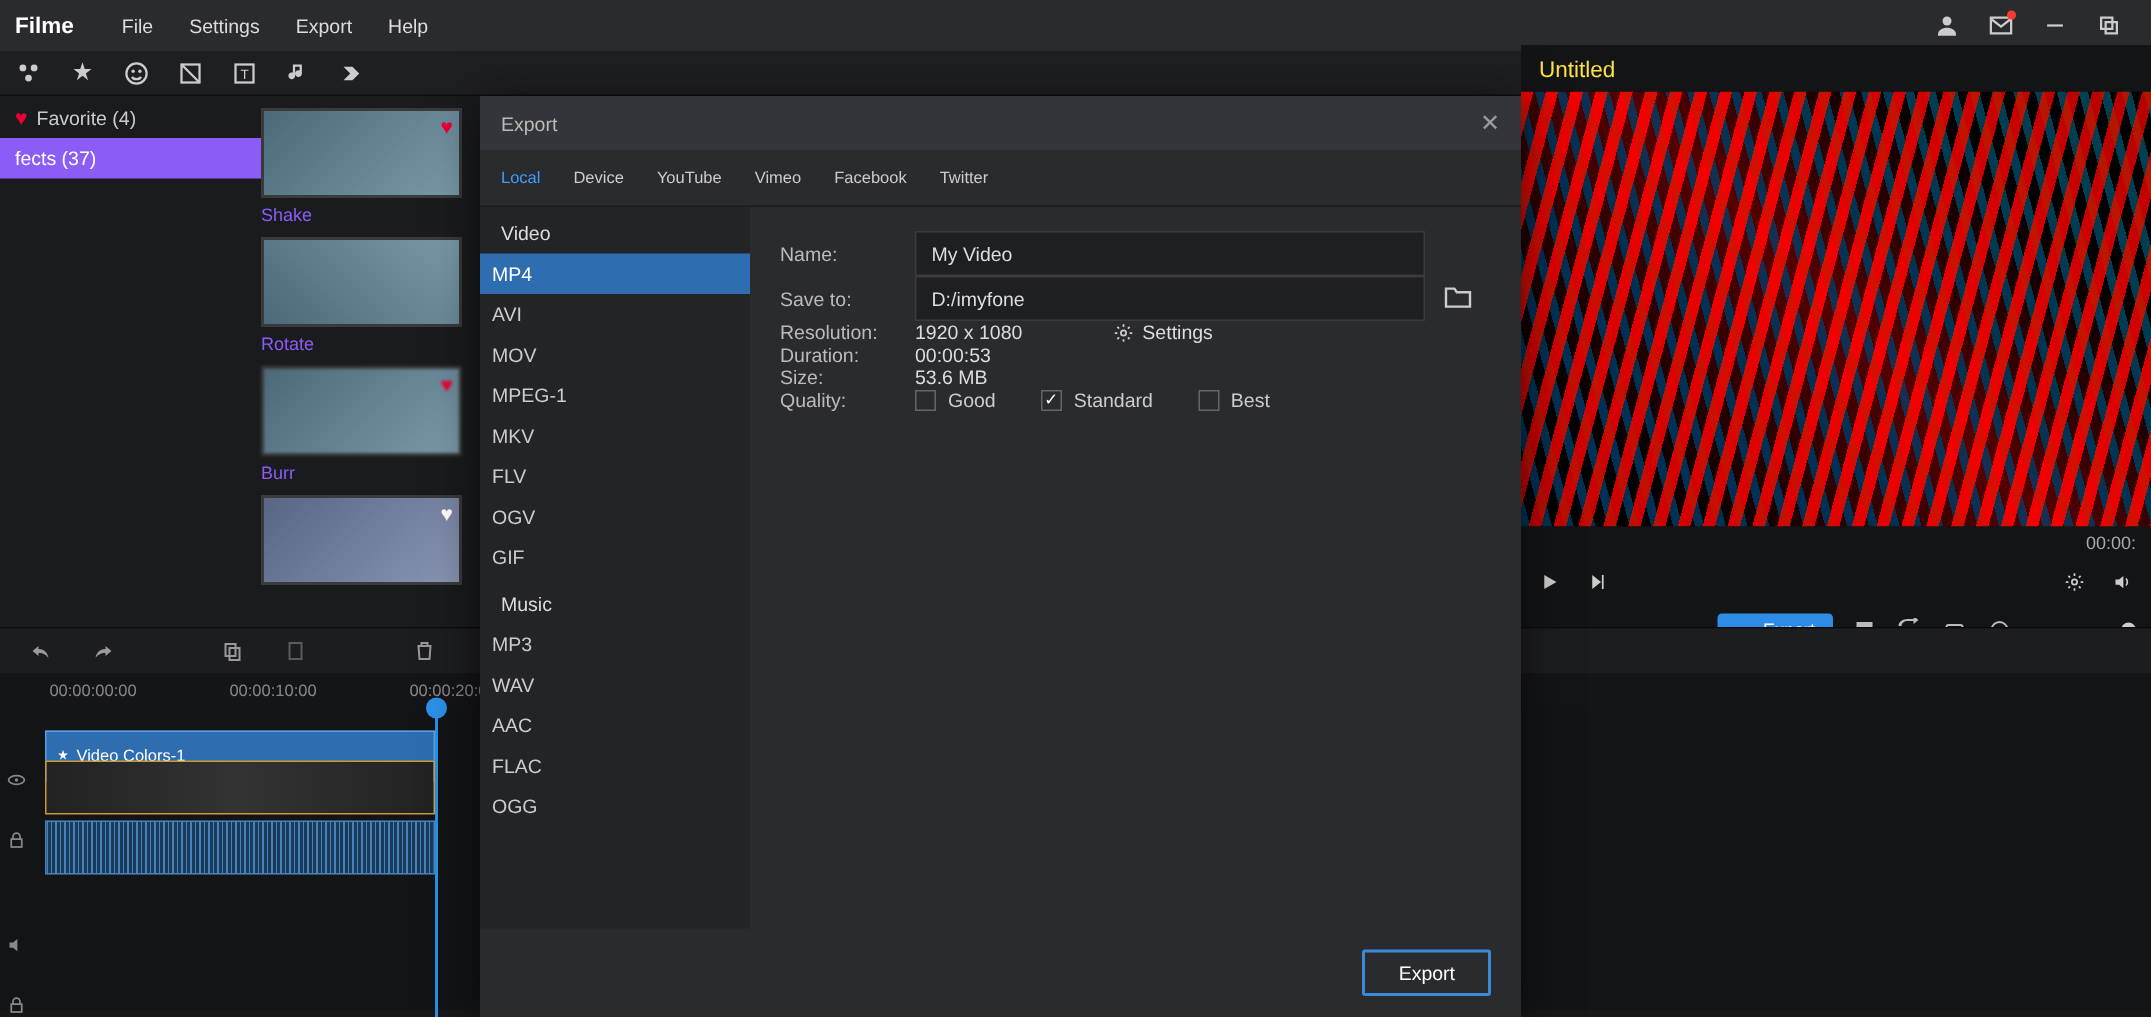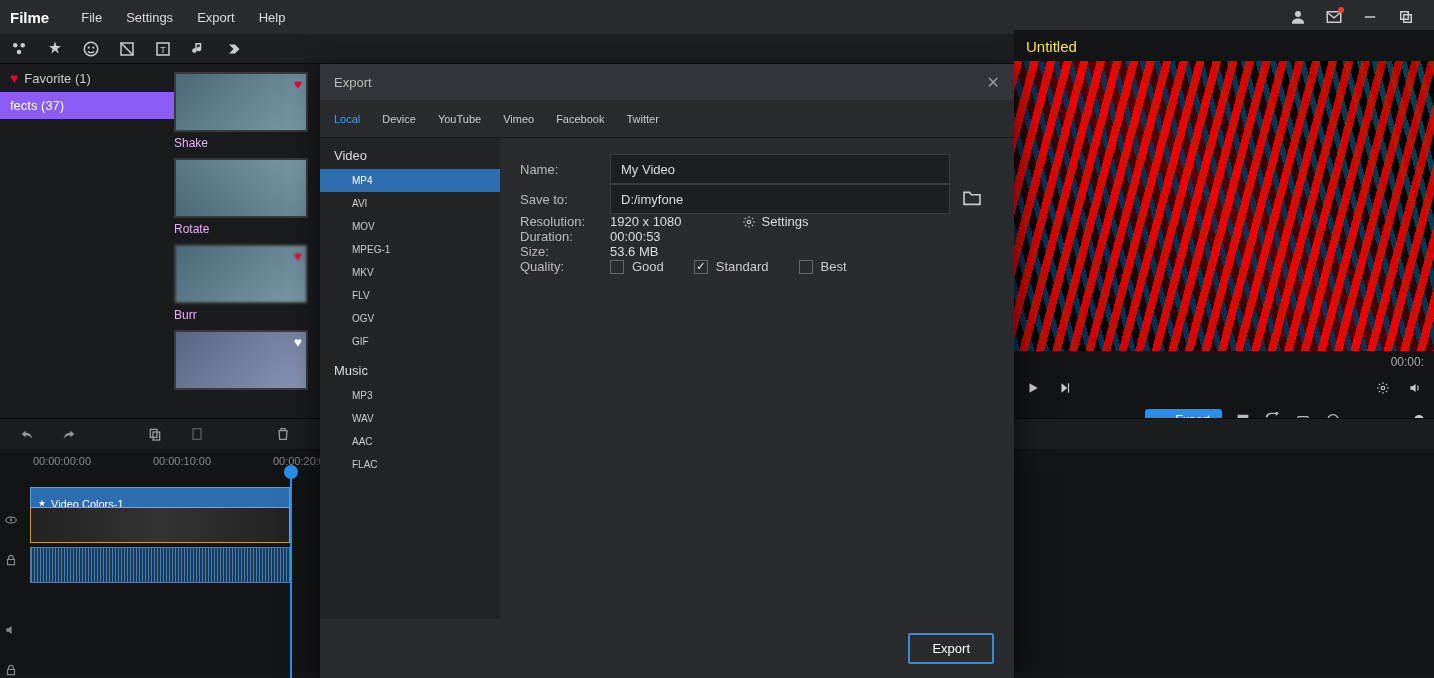--- a/index.html
+++ b/index.html
@@ -23,21 +23,21 @@
   .main { position: absolute; top: 64px; left: 0; right: 0; bottom: 0; display: flex; }
   .left-col { width: 174px; background: #1a1b1f; }
   .side-tab { padding: 6px 10px; display:flex; align-items:center; gap:6px; font-size:13px; cursor:pointer; }
   .side-tab.active { background: #8b5cf6; color: #fff; }
   .heart { color: #e03; font-size: 14px; }
 
   .effects-col { width: 160px; background: #1a1b1f; padding-top: 4px; }
   .effect-item { margin: 4px 0 8px 0; }
   .effect-thumb { width: 134px; height: 60px; border: 2px solid #3a3a3a; background: linear-gradient(135deg,#4a6a7a,#7a9aaa); position: relative; margin-bottom:4px; }
   .effect-thumb .fav { position: absolute; top: 2px; right: 4px; color: #e03; font-size: 14px; }
-  .effect-label { font-size: 12px; color: #f0abfc; }
+  .effect-label { font-size: 12px; color: #8b5cf6; }
 
   
   .preview-panel { position:absolute; top:30px; right:0; width:420px; bottom:0; background:#131416; display:flex; flex-direction:column; }
   .preview-title { color:#fde047; padding:8px 12px 2px; font-size:15px; }
   .preview-img { flex:0 0 290px; margin:4px 0 0 0; background:linear-gradient(135deg,#0a0a0a,#1a1a1a); position:relative; overflow:hidden; }
   .glitch { position:absolute; inset:0; background:
      repeating-linear-gradient(105deg, rgba(255,40,0,0.55) 0 8px, transparent 8px 16px),
      repeating-linear-gradient(75deg, rgba(0,200,255,0.35) 0 6px, transparent 6px 14px),
      linear-gradient(45deg,#100,#500,#010);
      filter: contrast(1.4) saturate(1.3);
@@ -75,21 +75,21 @@
   
   .modal-backdrop { position:absolute; top:64px; left:320px; width:694px; height:614px; background:#2a2b2f; box-shadow:0 4px 30px rgba(0,0,0,0.6); z-index:50; display:flex; flex-direction:column; }
   .modal-header { height:36px; background:#34353a; display:flex; align-items:center; padding:0 14px; color:#bbb; font-size:13px; }
   .modal-header .close { margin-left:auto; cursor:pointer; font-size:16px; color:#999; }
   .modal-tabs { height:38px; display:flex; align-items:center; padding:0 14px; gap:22px; border-bottom:1px solid #1a1a1a; }
   .modal-tabs .mtab { cursor:pointer; color:#ccc; font-size:11px; }
   .modal-tabs .mtab.active { color:#3da0ff; }
   .modal-body { flex:1; display:flex; }
   .format-col { width:180px; background:#232428; overflow:auto; }
   .format-head { padding:10px 14px 6px; color:#ddd; font-size:13px; }
-  .format-item { padding:6px 32px; color:#ccc; font-size:10px; cursor:pointer; }
+  .format-item { padding:6px 8px; color:#ccc; font-size:13px; cursor:pointer; }
   .format-item.active { background:#2d6db0; color:#fff; }
   .settings-col { flex:1; padding:16px 20px; }
   .frow { display:flex; align-items:center; }
   .flabel { width:90px; color:#bbb; font-size:13px; }
   .finput { flex:1; max-width:340px; height:30px; background:#1e1f23; border:1px solid #3a3a3f; color:#ddd; padding:0 10px; font-size:13px; }
   .fval { color:#ddd; font-size:13px; }
   .folder-ico { margin-left:12px; cursor:pointer; }
   .folder-ico svg { width:20px; height:16px; fill:#ccc; }
   .settings-link { margin-left:60px; color:#ddd; font-size:13px; display:flex; align-items:center; gap:6px; cursor:pointer; }
   .settings-link svg { width:14px; height:14px; fill:#ccc; }
@@ -253,21 +253,21 @@
     
     
     
   </div>
 </div>
 
 <div class="main">
   <div class="left-col">
     <div class="side-tab">
       <span class="heart">♥</span>
-      <span>Favorite (1)</span>
+      <span>Favorite (4)</span>
     </div>
     <div class="side-tab active">
       <span>fects (37)</span>
     </div>
   </div>
   <div class="effects-col">
     <div class="effect-item">
       <div class="effect-thumb">
           <span class="fav">♥</span>
         </div>
@@ -391,20 +391,21 @@
       <div class="format-item">MPEG-1</div>
       <div class="format-item">MKV</div>
       <div class="format-item">FLV</div>
       <div class="format-item">OGV</div>
       <div class="format-item">GIF</div>
       <div class="format-head">Music</div>
       <div class="format-item">MP3</div>
       <div class="format-item">WAV</div>
       <div class="format-item">AAC</div>
       <div class="format-item">FLAC</div>
+      <div class="format-item">OGG</div>
     </div>
     <div class="settings-col">
       <div class="frow">
         <div class="flabel">Name:</div>
         <input class="finput" value="My Video" style="">
       </div>
       <div class="frow">
         <div class="flabel">Save to:</div>
         <input class="finput" value="D:/imyfone" style="">
         <div class="folder-ico"><svg viewBox="0 0 24 20">

